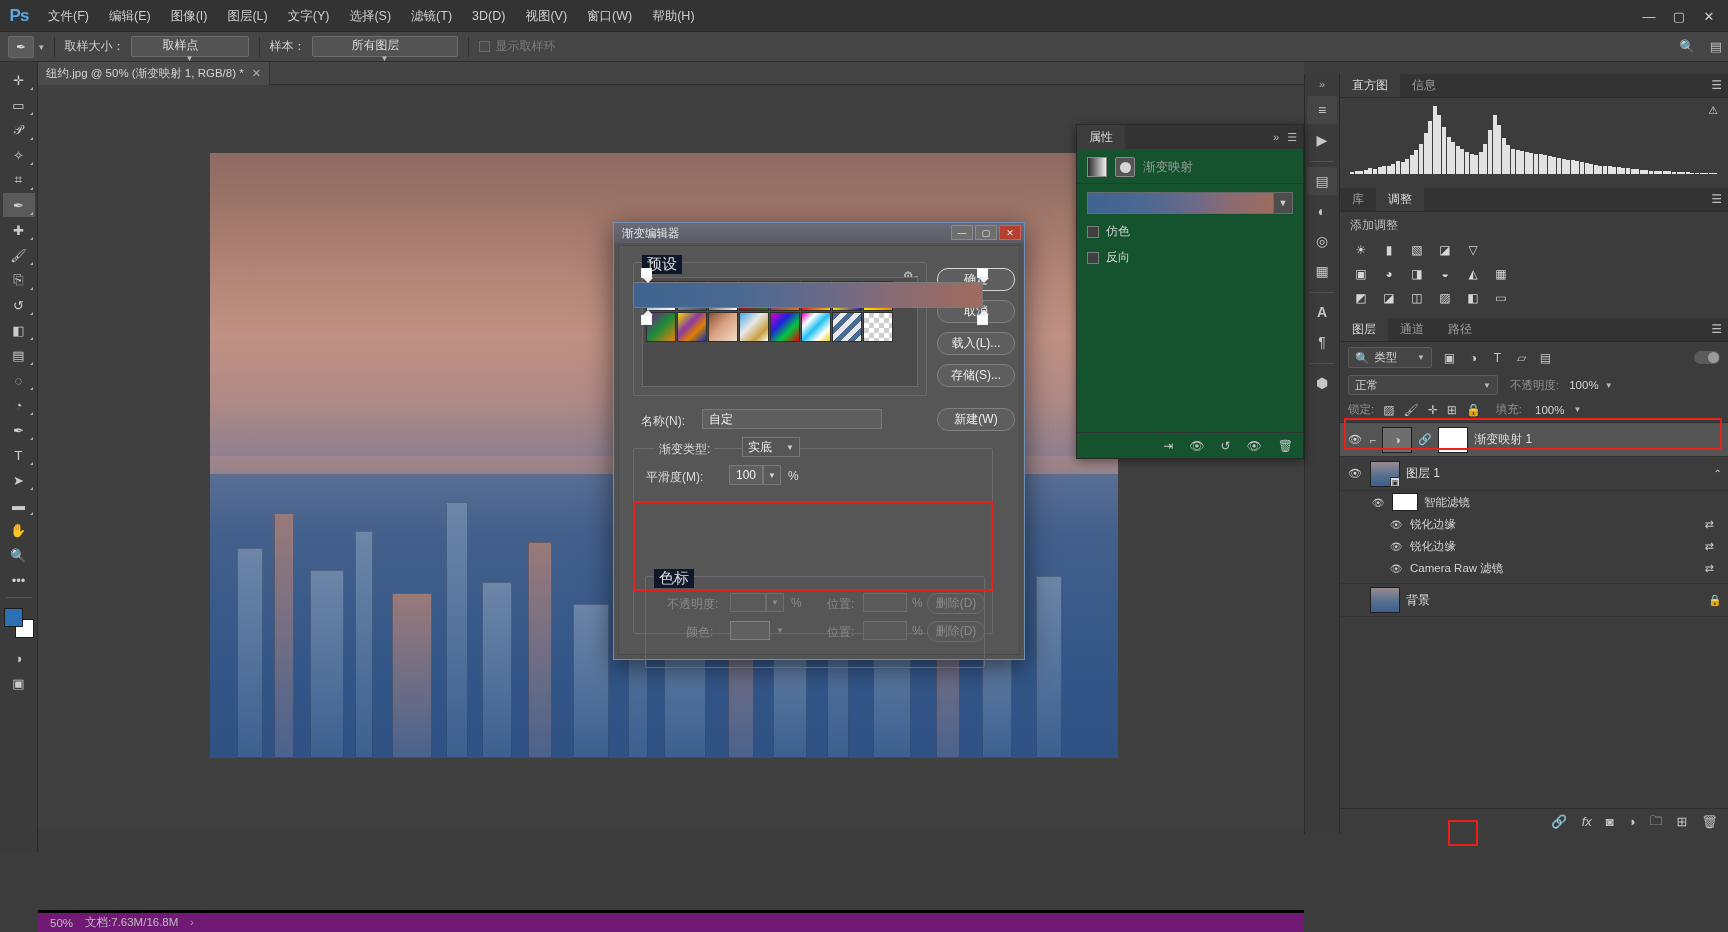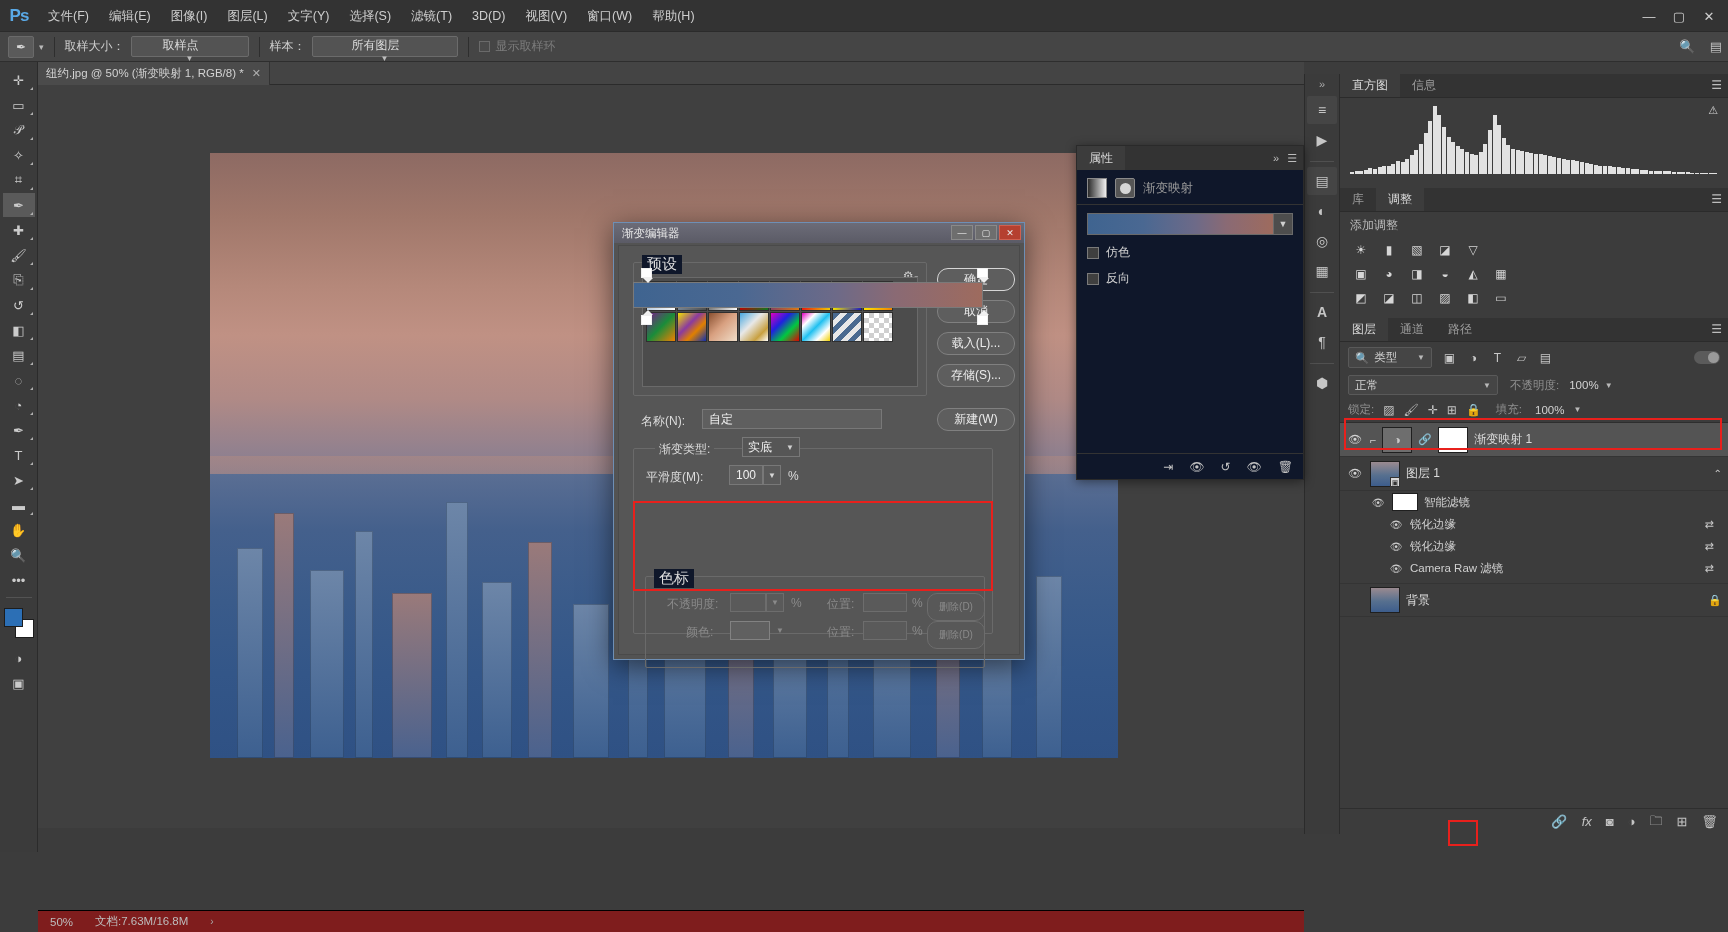--- a/index.html
+++ b/index.html
@@ -209,22 +209,22 @@
 
   .layers-footer {
     position:absolute; left:0; bottom:0; width:388px; height:26px;
     background:#3c3c3c; border-top:1px solid #2e2e2e;
     display:flex; align-items:center; justify-content:flex-end; gap:14px; padding-right:10px;
   }
   .lf-ic { color:#c4c4c4; font-size:13px; position:relative; }
 
   
   .props-panel {
-    position:absolute; left:1076px; top:145px; width:228px; height:335px;
-    background:#0f172a; border:1px solid #2a2a2a;
+    position:absolute; left:1076px; top:124px; width:228px; height:335px;
+    background:#14532d; border:1px solid #2a2a2a;
     box-shadow:0 2px 10px rgba(0,0,0,.45);
   }
   .props-head { display:flex; align-items:center; height:24px; background:#333; position:relative; }
   .props-tab { padding:0 12px; height:24px; display:flex; align-items:center; background:#3c3c3c;
     color:#d8d8d8; font-size:12px; }
   .props-ctrl { position:absolute; right:6px; display:flex; gap:8px; align-items:center; color:#bdbdbd; font-size:11px; }
   .props-title-row { display:flex; align-items:center; gap:8px; padding:8px 10px 6px; }
   .pt-icon { width:20px; height:20px; border:1px solid #8a8a8a; }
   .pt-icon.grad { background:linear-gradient(90deg,#2b2b2b,#f0f0f0); }
   .pt-icon.mask { background:#555; border-radius:2px; display:flex; align-items:center; justify-content:center; }
@@ -244,22 +244,22 @@
   .cb-lab { font-size:12px; color:#d0d0d0; }
   .props-footer {
     position:absolute; left:0; bottom:0; width:100%; height:26px; border-top:1px solid #333;
     display:flex; align-items:center; justify-content:flex-end; gap:16px; padding-right:10px;
     color:#c3c3c3; font-size:12px;
   }
 
   
   .statusbar {
     position:absolute; left:38px; bottom:0; width:1266px; height:22px;
-    background:#7f1d1d; border-top:1px solid #000000;
-    display:flex; align-items:center; font-size:11.5px; color:#bdbdbd; padding-left:12px; gap:22px;
+    background:#701a75; border-top:3px solid #000000;
+    display:flex; align-items:center; font-size:11.5px; color:#bdbdbd; padding-left:12px; gap:12px;
   }
   .st-arrow { color:#a8a8a8; font-size:10px; }
 
   
   .dialog {
     position:absolute; left:613px; top:222px; width:412px; height:438px;
     background:#535353; border:1px solid #6e8fb5;
     box-shadow:0 6px 26px rgba(0,0,0,.55);
   }
   .dlg-title {
@@ -337,22 +337,22 @@
 
   .dim-label { position:absolute; font-size:12px; color:#8a8a8a; }
   .dim-field {
     position:absolute; height:19px; background:#5a5a5a; border:1px solid #6d6d6d;
   }
   .dim-sel {
     position:absolute; height:19px; background:#5a5a5a; border:1px solid #6d6d6d;
     display:flex; align-items:center; justify-content:center; font-size:8px; color:#8a8a8a;
   }
   .dim-btn {
-    position:absolute; height:28px; border:1px solid #6d6d6d; border-radius:10px;
-    background:#585858; color:#8a8a8a; font-size:10px;
+    position:absolute; height:21px; border:1px solid #6d6d6d; border-radius:10px;
+    background:#585858; color:#8a8a8a; font-size:12px;
     display:flex; align-items:center; justify-content:center;
   }
   .dim-pct { position:absolute; font-size:12px; color:#8a8a8a; }
   .color-swatch-dim {
     position:absolute; height:19px; width:40px; background:#606060; border:1px solid #828282;
   }
 </style>
 </head>
 <body>
 

